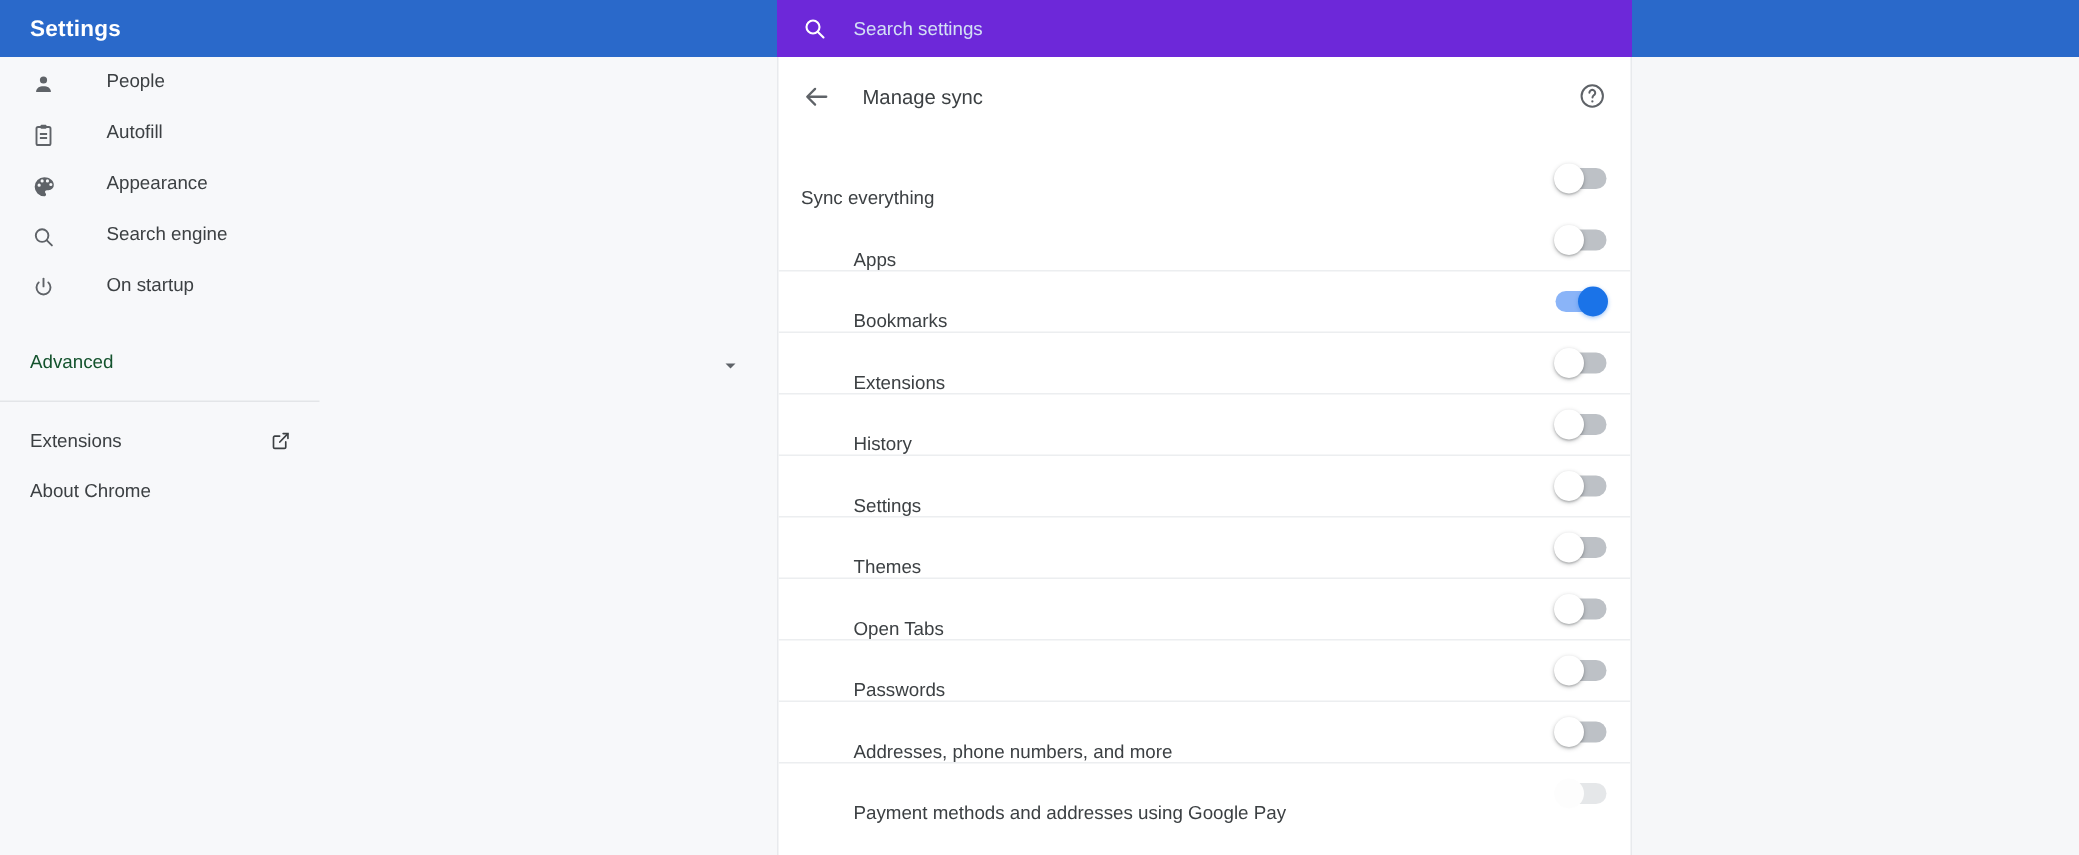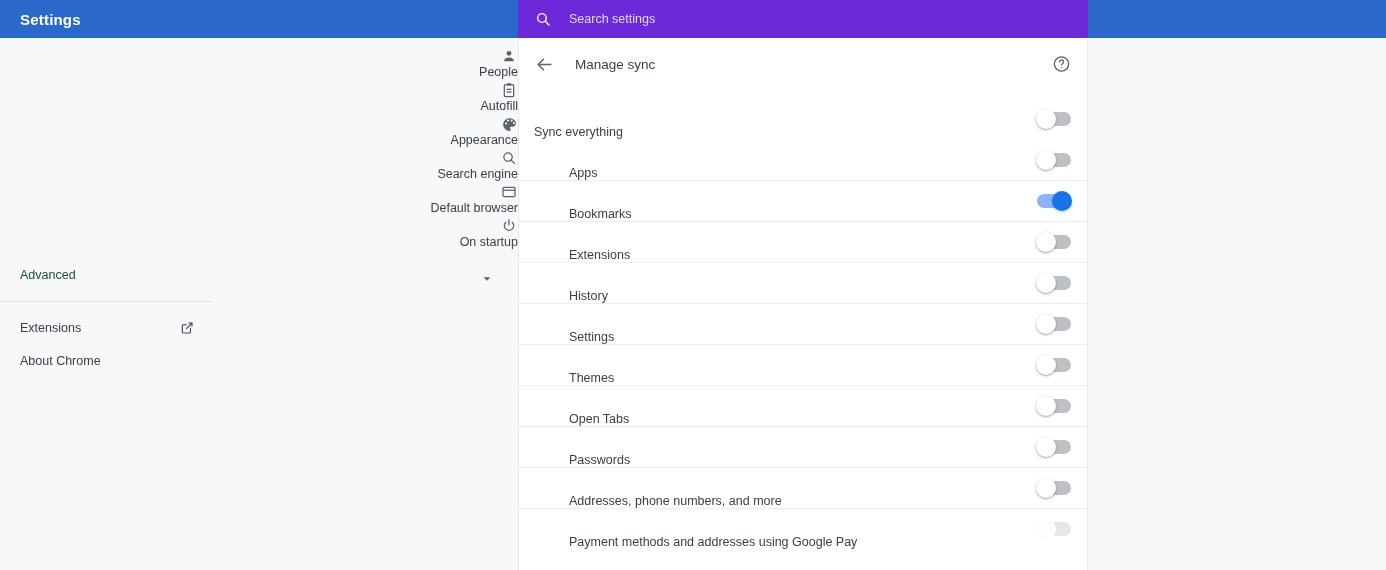--- a/index.html
+++ b/index.html
@@ -41,24 +41,23 @@
 
   
   .sidebar {
     position: absolute; left: 0; top: 38px;
     width: 518px; height: 532px;
     background: #f7f8fa;
   }
   .nav-item {
     position: relative;
     height: 34px;
-    display: flex; align-items: flex-end;
+    display: flex; align-items: flex-start;
     padding-left: 20px;
     cursor: pointer;
-    flex-direction: column;
   }
   .nav-icon {
     width: 18px; height: 18px; flex: none;
     display: flex; align-items: center; justify-content: center;
     color: #5f6368;
   }
   .nav-icon svg { display: block; }
   .nav-label {
     margin-left: 33px;
     font-size: 12.5px; color: #3c4043;
@@ -224,29 +223,20 @@
       <div class="nav-item">
         <span class="nav-icon">
           <svg viewBox="0 0 24 24" width="16" height="16" fill="none" stroke="currentColor" stroke-width="1.9" stroke-linecap="round">
               <circle cx="10.6" cy="10.6" r="6.3"></circle>
               <line x1="15.3" y1="15.3" x2="20.4" y2="20.4"></line>
             </svg>
         </span>
         <span class="nav-label">Search engine</span>
       </div>
 
-      <div class="nav-item">
-        <span class="nav-icon">
-          <svg viewBox="0 0 24 24" width="16" height="16" fill="none" stroke="currentColor" stroke-width="1.9">
-            <rect x="3" y="5" width="18" height="14" rx="1.6"></rect>
-              <line x1="3" y1="9.4" x2="21" y2="9.4"></line>
-            </svg>
-        </span>
-        <span class="nav-label">Default browser</span>
-      </div>
 
       <div class="nav-item">
         <span class="nav-icon">
           <svg viewBox="0 0 24 24" width="16" height="16" fill="none" stroke="currentColor" stroke-width="1.9" stroke-linecap="round">
               <path d="M7.2 6.4a7 7 0 109.6 0"></path>
               <line x1="12" y1="2.6" x2="12" y2="10.4"></line>
             </svg>
         </span>
         <span class="nav-label">On startup</span>
       </div>

